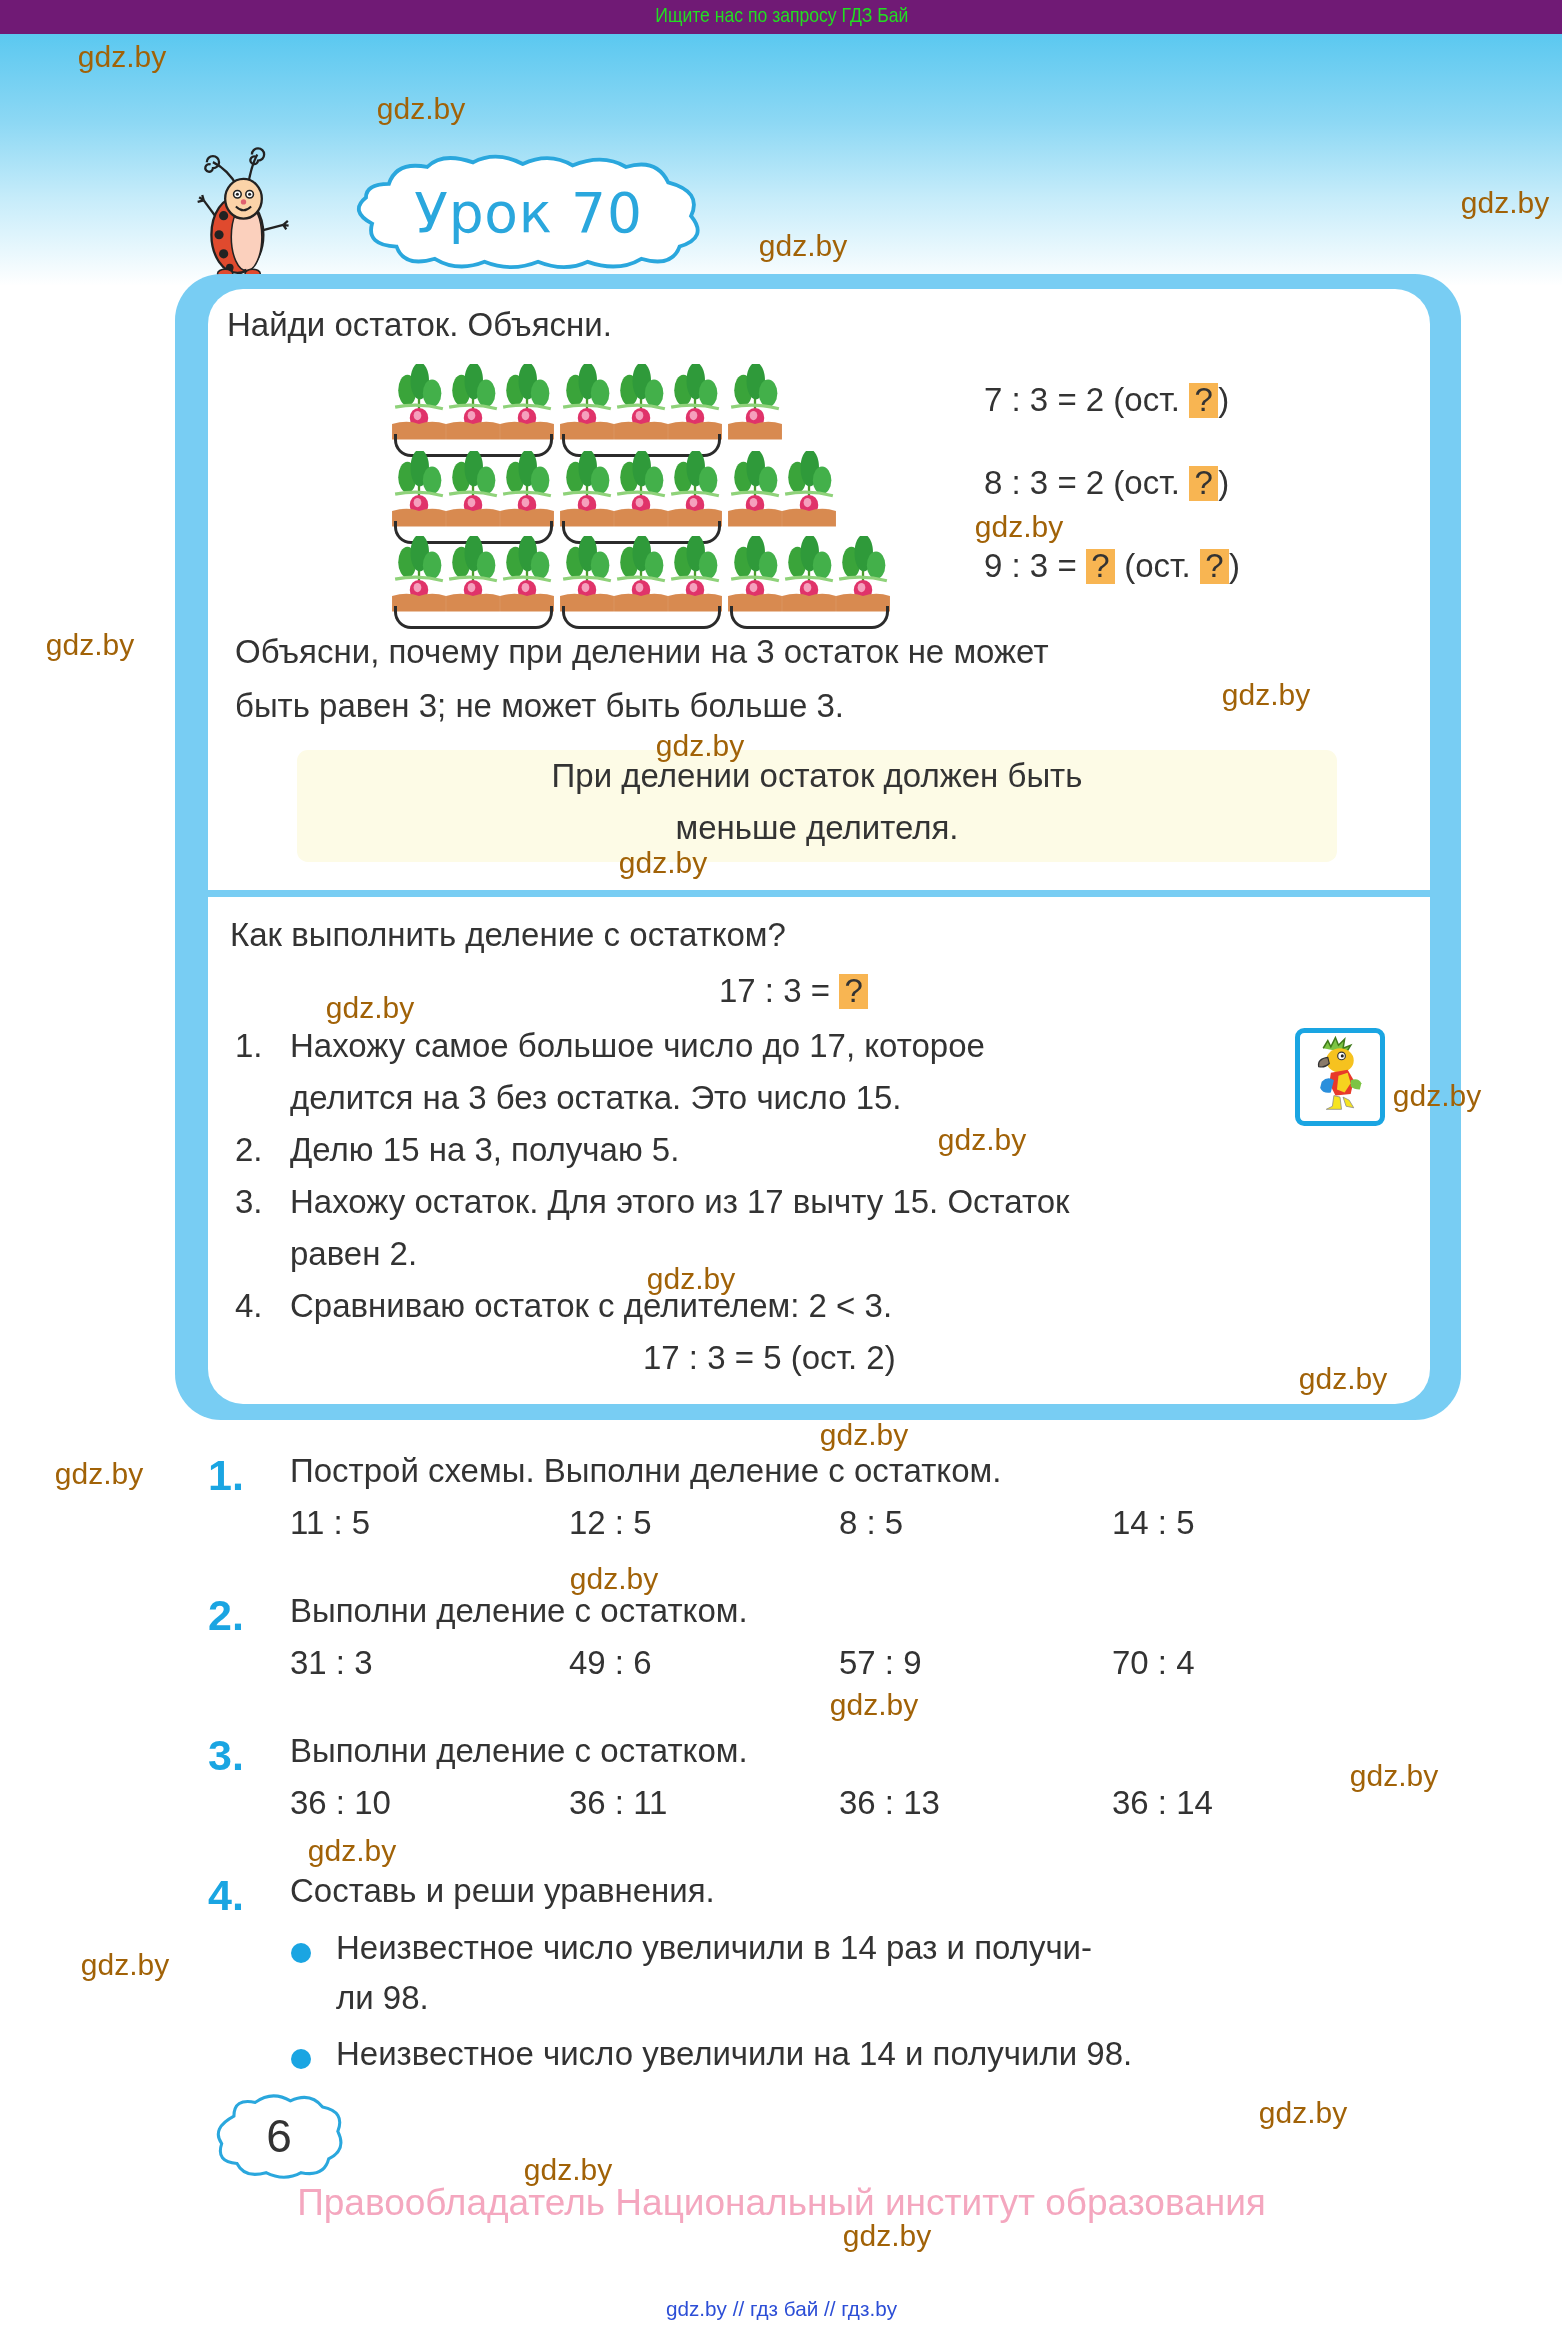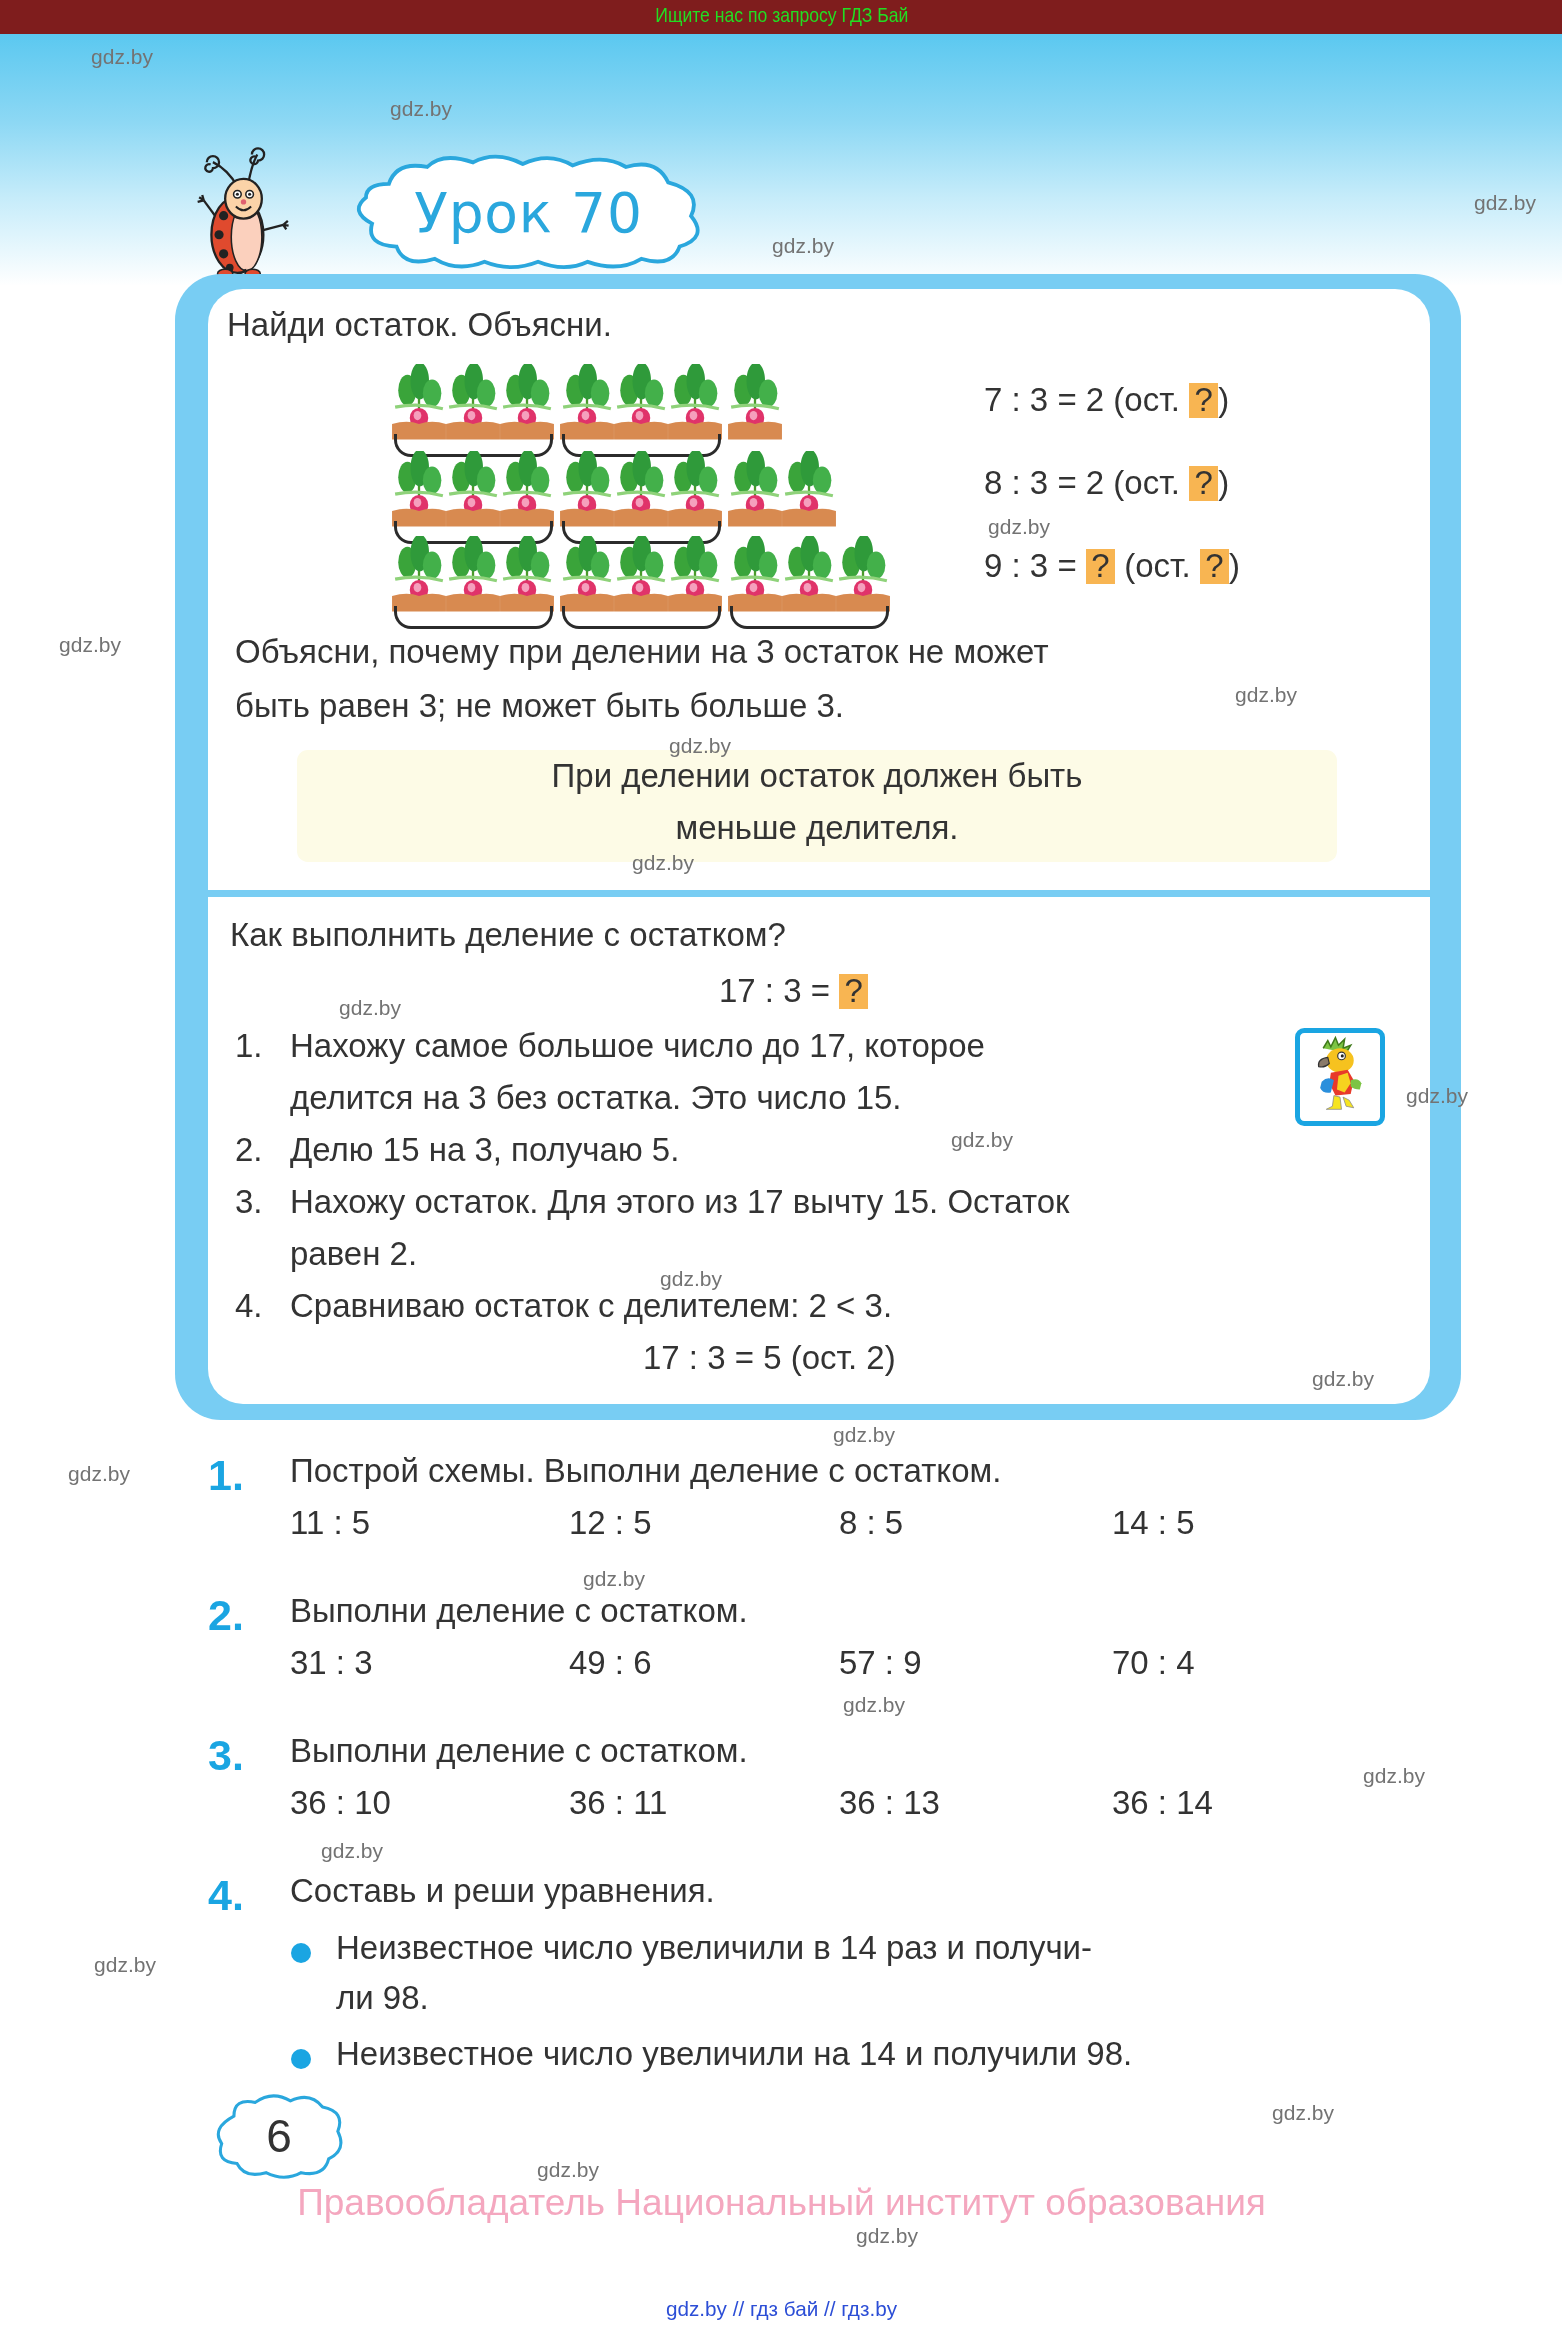--- a/index.html
+++ b/index.html
@@ -1,21 +1,21 @@
 <!DOCTYPE html>
 <html style="font-size:12.2px"><head>
 <meta charset="utf-8">
 <style>
   * { box-sizing: border-box; margin: 0; padding: 0; }
   html, body { width: 1563px; height: 2330px; background: #ffffff; overflow: hidden; }
   body { position: relative; font-family: "Liberation Sans", "DejaVu Sans", sans-serif; color: #333333; }
   .abs { position: absolute; }
 
   
-  .top-banner { left: 0; top: 0; width: 1563px; height: 34px; background: #7f1d1d; text-align: center; }
+  .top-banner { left: 0; top: 0; width: 1563px; height: 34px; background: #701a75; text-align: center; }
   .top-banner span { display: inline-block; margin-top: 3.1px; font-size: 20.7px; color: #22dd22; font-family: "Liberation Sans", sans-serif; transform: scaleX(0.85); }
 
   
   .sky { left: 0; top: 34px; width: 1563px; height: 252px;
          background: linear-gradient(to bottom, #5bc8f0 0%, #8dd8f4 35%, #c6ecfa 65%, #ffffff 100%); }
 
   
   .ladybug { left: 190px; top: 139px; width: 107px; height: 138px; }
 
   
@@ -47,21 +47,21 @@
 
   .ex-num { position: absolute; font-size: 43px; font-weight: bold; color: #1aa5e2; line-height: 1; }
   .bullet { position: absolute; width: 20px; height: 20px; border-radius: 50%; background: #1aa5e2; }
 
   .page-cloud { left: 211px; top: 2093px; width: 136px; height: 86px; }
   .page-num { position: absolute; left: 0; top: 0; width: 100%; height: 100%; display: flex; align-items: center; justify-content: center; font-size: 46px; color: #333; }
 
   .copyright { left: 0; top: 2182px; width: 1563px; text-align: center; font-size: 37px; color: #f4a7bf; }
   .footer-links { left: 0; top: 2297px; width: 1563px; text-align: center; font-size: 20.7px; color: #2c4ed6; }
 
-  .wm { position: absolute; font-size: 21px; color: #737373; white-space: nowrap; transform: translate(-50%, -50%); font-family: "Liberation Sans", sans-serif; }
+  .wm { position: absolute; font-size: 30px; color: #a16207; white-space: nowrap; transform: translate(-50%, -50%); font-family: "Liberation Sans", sans-serif; }
 </style>
 </head>
 <body>
 
 <div class="abs top-banner">
   <span>Ищите нас по запросу ГДЗ Бай</span>
 </div>
 
 <div class="abs sky"></div>
 

